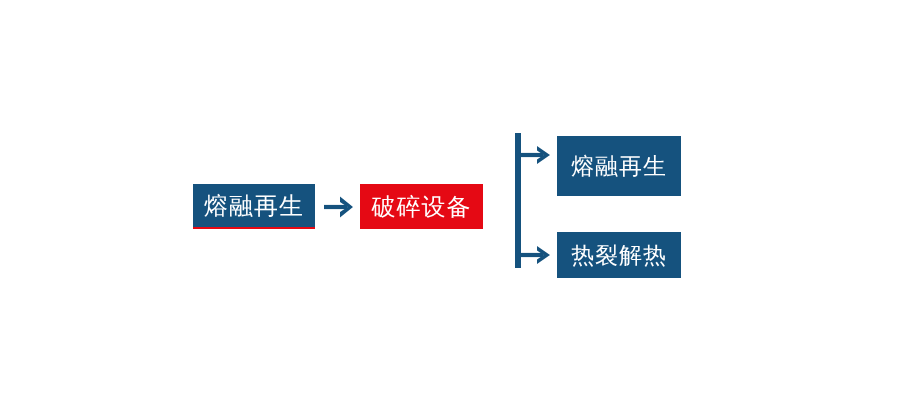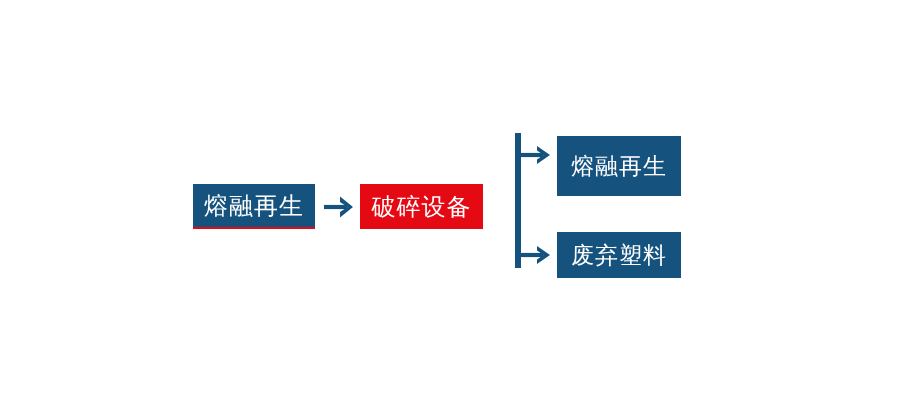--- a/index.html
+++ b/index.html
@@ -131,16 +131,16 @@
       <path d="M14 130 L38 130" stroke="#15527e" stroke-width="4.2" fill="none"></path>
       <path d="M32 121 L45 130 L32 139 L32 134.5 L38.5 130 L32 125.5 Z" fill="#15527e"></path>
     </svg>
   </div>
 
   <div class="node node-blue" id="node-melt">
     <span>熔融再生</span>
   </div>
 
   <div class="node node-blue" id="node-pyrolysis">
-    <span>废弃塑料</span>
+    <span>热裂解热</span>
   </div>
 
 </div>
 
 </body></html>

